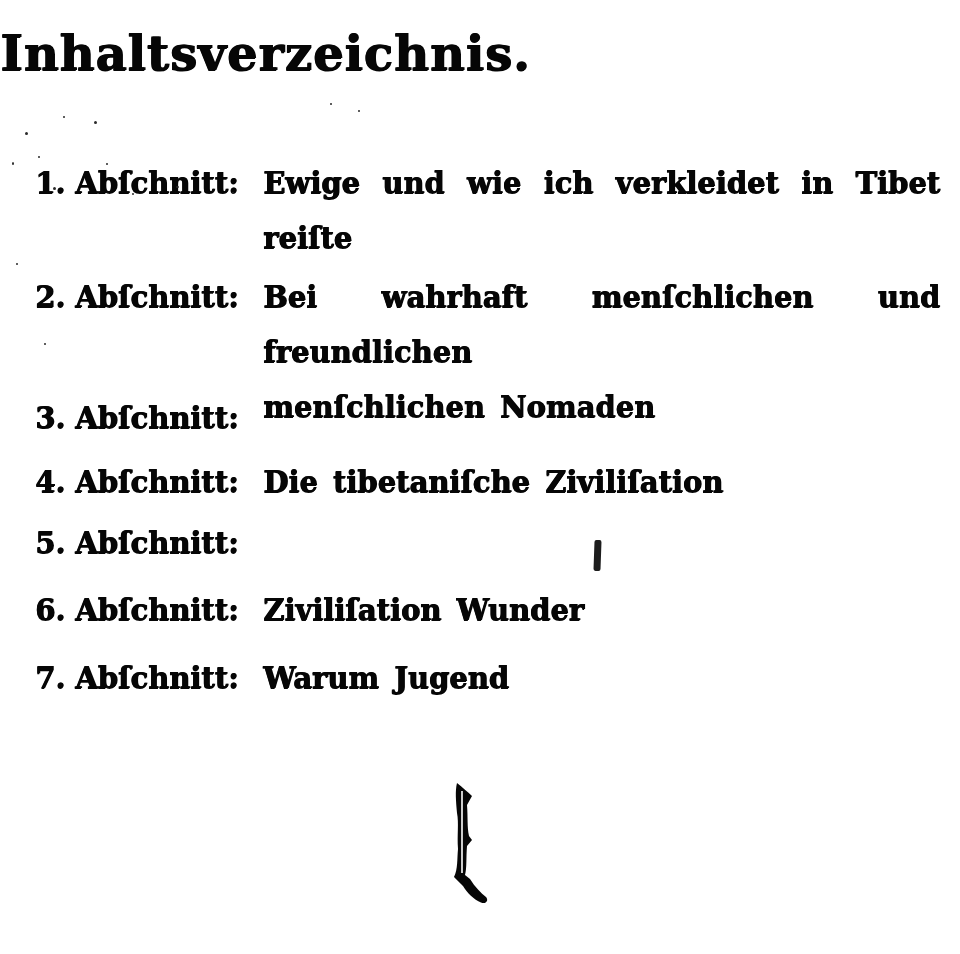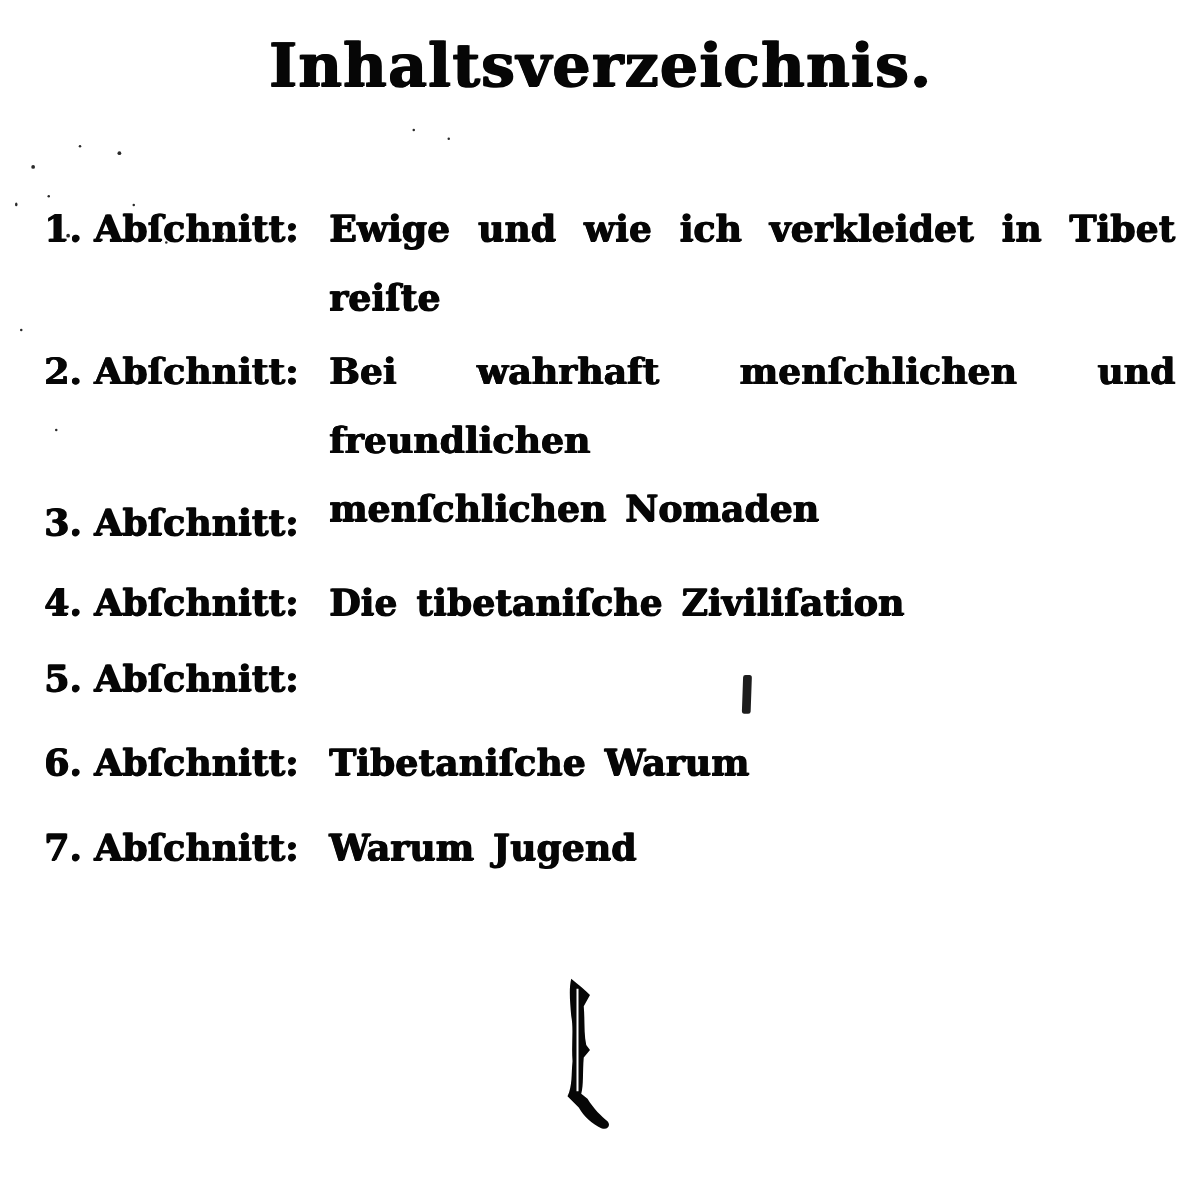--- a/index.html
+++ b/index.html
@@ -2,21 +2,21 @@
 <html><head>
 <meta charset="utf-8">
 <style>
   html,body{margin:0;padding:0}
   body{
     width:960px;height:954px;background:#ffffff;overflow:hidden;position:relative;
     font-family:"DejaVu Serif","Liberation Serif",serif;color:#060606;
   }
   .page{position:absolute;inset:0;background:#fff}
   .doc-title{
-    position:absolute;top:22px;left:0;width:100%;text-align:center;
+    position:absolute;top:22px;left:0;width:100%;text-align:left;
     font-size:48px;font-weight:700;letter-spacing:1px;line-height:62px;
     text-shadow:1.2px 0 0 currentColor, 0 .6px 0 currentColor;
   }
   .entry{
     position:absolute;left:35px;width:908px;display:flex;align-items:flex-start;
     font-weight:700;font-size:29px;line-height:55px;
     text-shadow:.9px 0 0 currentColor, 0 .5px 0 currentColor;
   }
   .num{flex:none;width:40px}
   .label{flex:none;width:188px}
@@ -70,21 +70,21 @@
 
   <div class="entry" style="top:516px">
     <span class="num">5.</span>
     <span class="label">Abſchnitt:</span>
   </div>
 
   <div class="entry" style="top:583px">
     <span class="num">6.</span>
     <span class="label">Abſchnitt:</span>
     <div class="etitle">
-      <div class="eline">Tibetaniſche Warum</div>
+      <div class="eline">Ziviliſation Wunder</div>
     </div>
   </div>
 
   <div class="entry" style="top:651px">
     <span class="num">7.</span>
     <span class="label">Abſchnitt:</span>
     <div class="etitle">
       <div class="eline">Warum Jugend</div>
     </div>
   </div>

